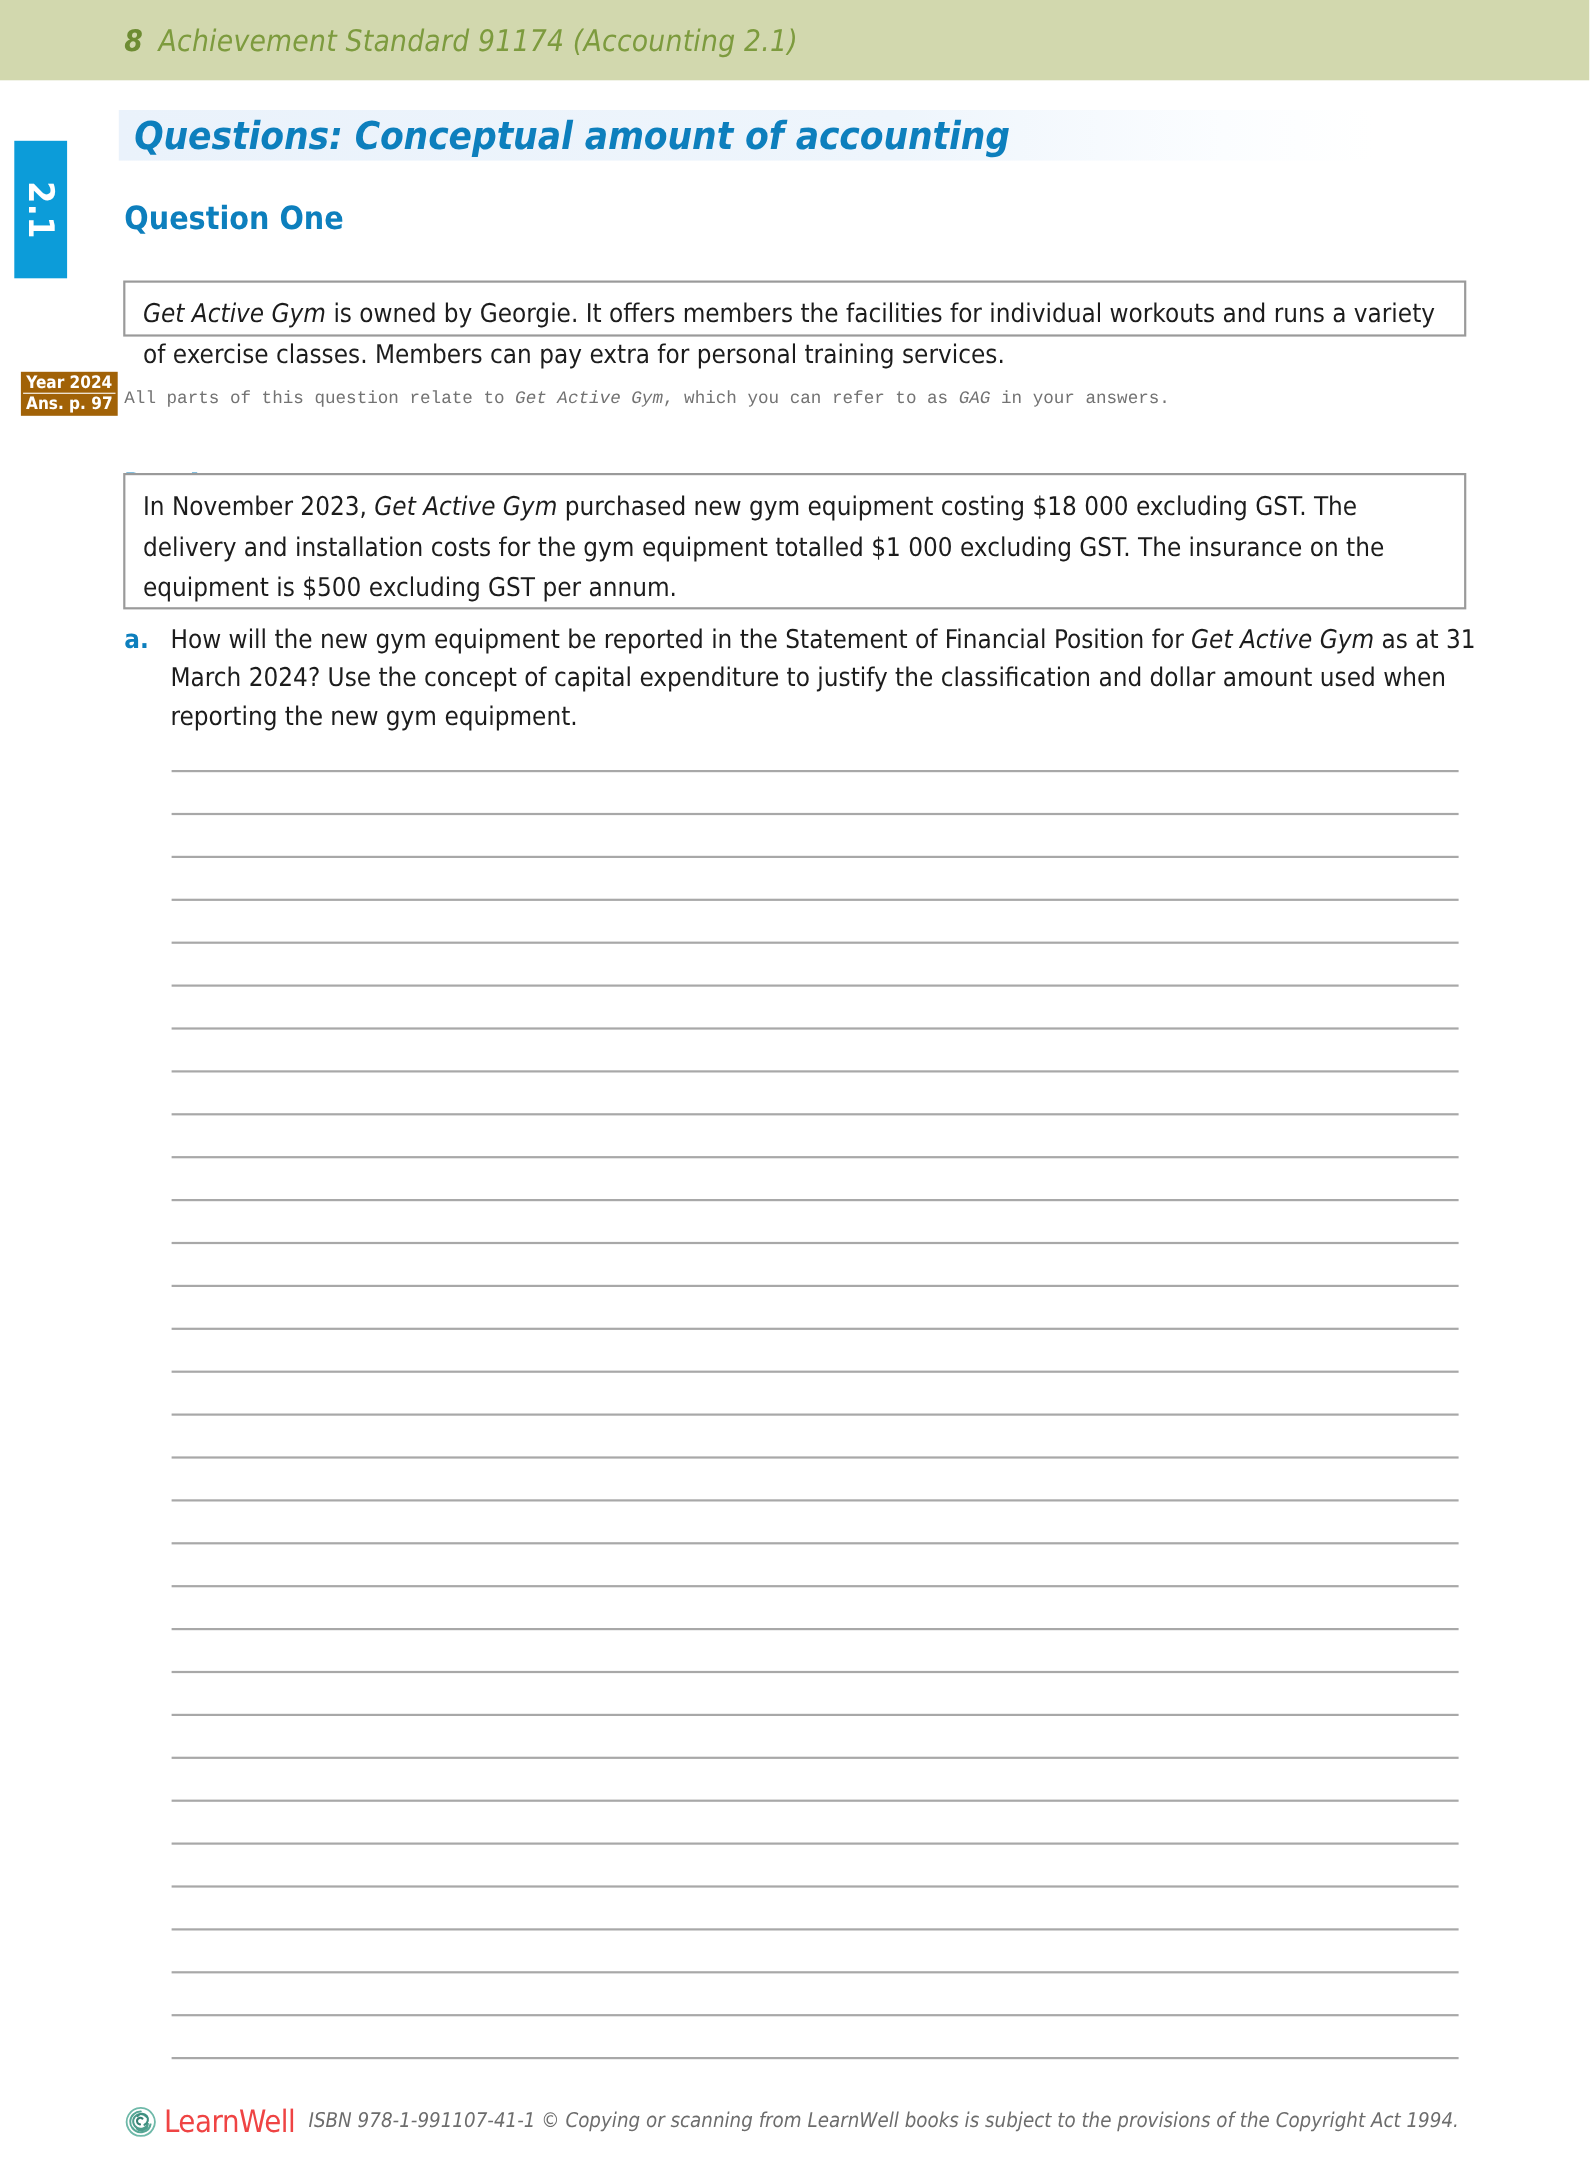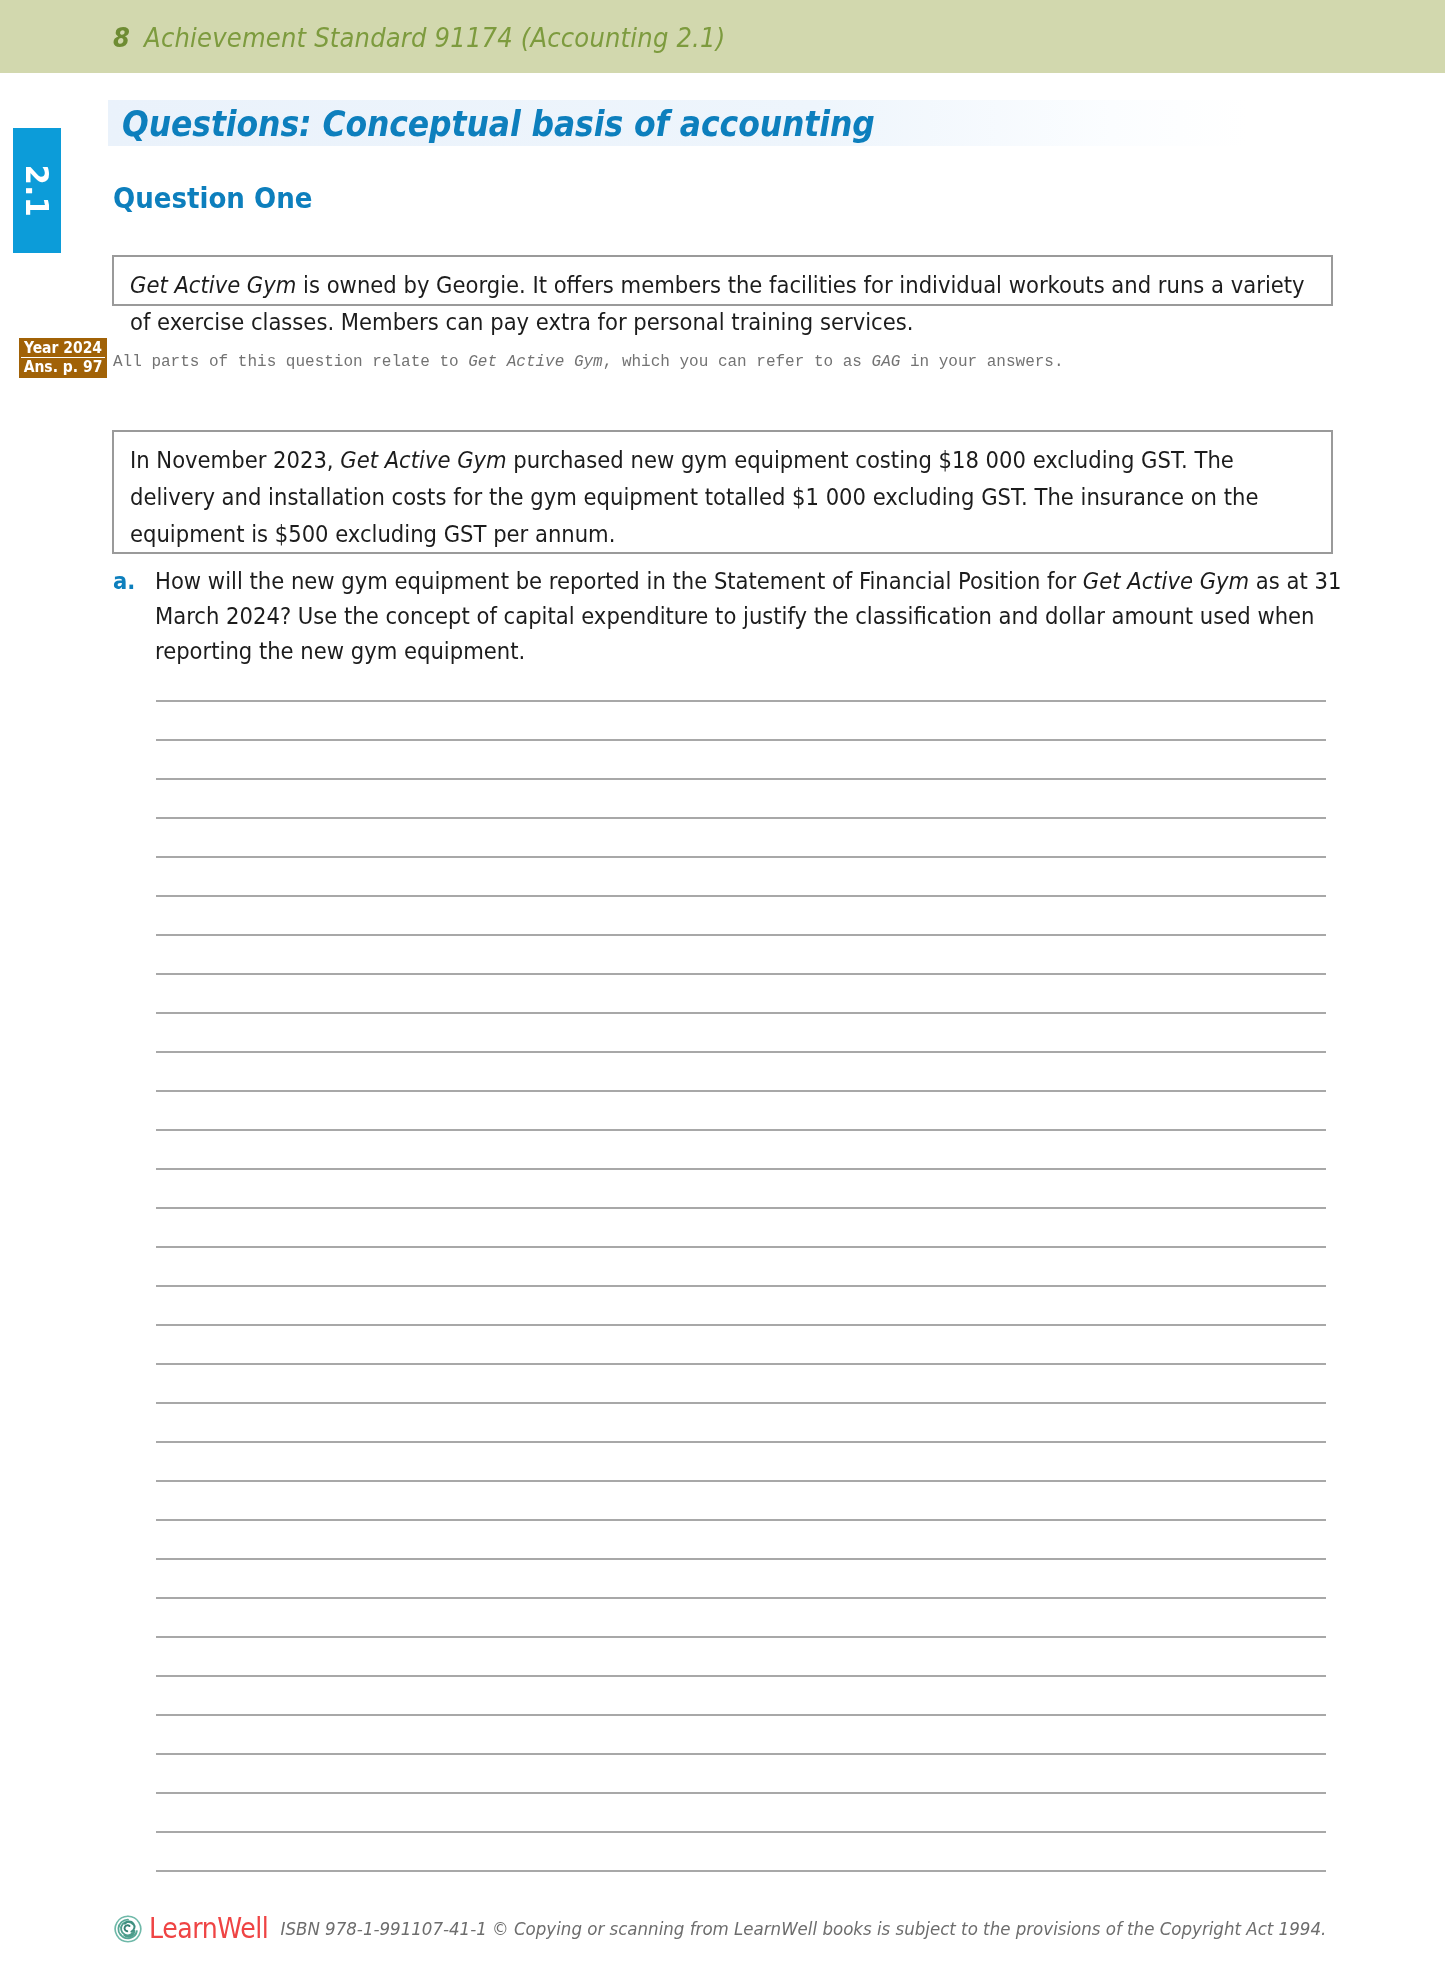--- a/index.html
+++ b/index.html
@@ -250,21 +250,21 @@
 <div class="header-band"></div>
 <div class="header-text">
   <span class="header-pagenum">8</span><span>Achievement Standard 91174 (Accounting 2.1)</span>
 </div>
 
 <div class="side-tab">
   <span class="side-tab-label">2.1</span>
 </div>
 
 <div class="title-band"></div>
-<div class="title-text">Questions: Conceptual basis of accounting</div>
+<div class="title-text">Questions: Conceptual amount of accounting</div>
 
 <div class="question-heading">Question One</div>
 
 <div class="scenario-box box-intro"><i>Get Active Gym</i><span> is owned by Georgie. It offers members the facilities for individual workouts and runs a variety of exercise classes. Members can pay extra for personal training services.</span></div>
 
 <div class="year-badge">
   <span class="year-badge-line top">Year 2024</span>
   <span class="year-badge-line">Ans. p. 97</span>
 </div>
 

